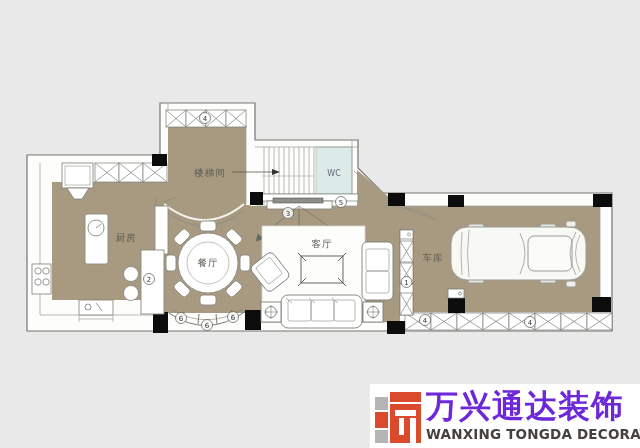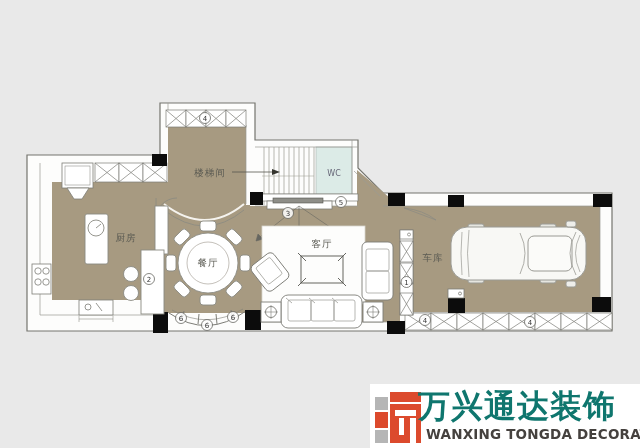--- a/index.html
+++ b/index.html
@@ -10,22 +10,22 @@
   .room-label{font-size:9.5px;letter-spacing:1px;}
   .num-label{font-size:7px;fill:#333;}
   .wc-label{font-size:8px;fill:#667;}
   
   .brand{position:absolute;left:370px;top:384px;width:270px;height:64px;background:#fff;}
   .brand .mark{position:absolute;left:0;top:0;width:56px;height:64px;}
   .brand .blk{position:absolute;}
   .gray{background:#b5b5b5;}
   .red{background:#dc4a2d;}
   .white{background:#ffffff;}
-  .cn{position:absolute;left:48px;top:4px;width:212px;font-size:32px;font-weight:bold;
-      color:#0f766e;letter-spacing:1px;line-height:1.15;white-space:nowrap;}
+  .cn{position:absolute;left:56px;top:4px;width:212px;font-size:32px;font-weight:bold;
+      color:#6d28d9;letter-spacing:1px;line-height:1.15;white-space:nowrap;}
   .en{position:absolute;left:56px;top:42px;width:212px;font-size:13.5px;font-weight:bold;
       color:#45413e;letter-spacing:0.2px;white-space:nowrap;}
 </style>
 </head>
 <body>
 
 <div class="stage">
 <svg width="640" height="448" viewBox="0 0 640 448">
 
   <path d="M27,155 L160,155 L160,103 L255,103 L255,140 L358,140 L358,168 L383,193 L612,193 L612,331 L27,331 Z" fill="#fdfdfc" stroke="#75756e" stroke-width="1.2"></path>

